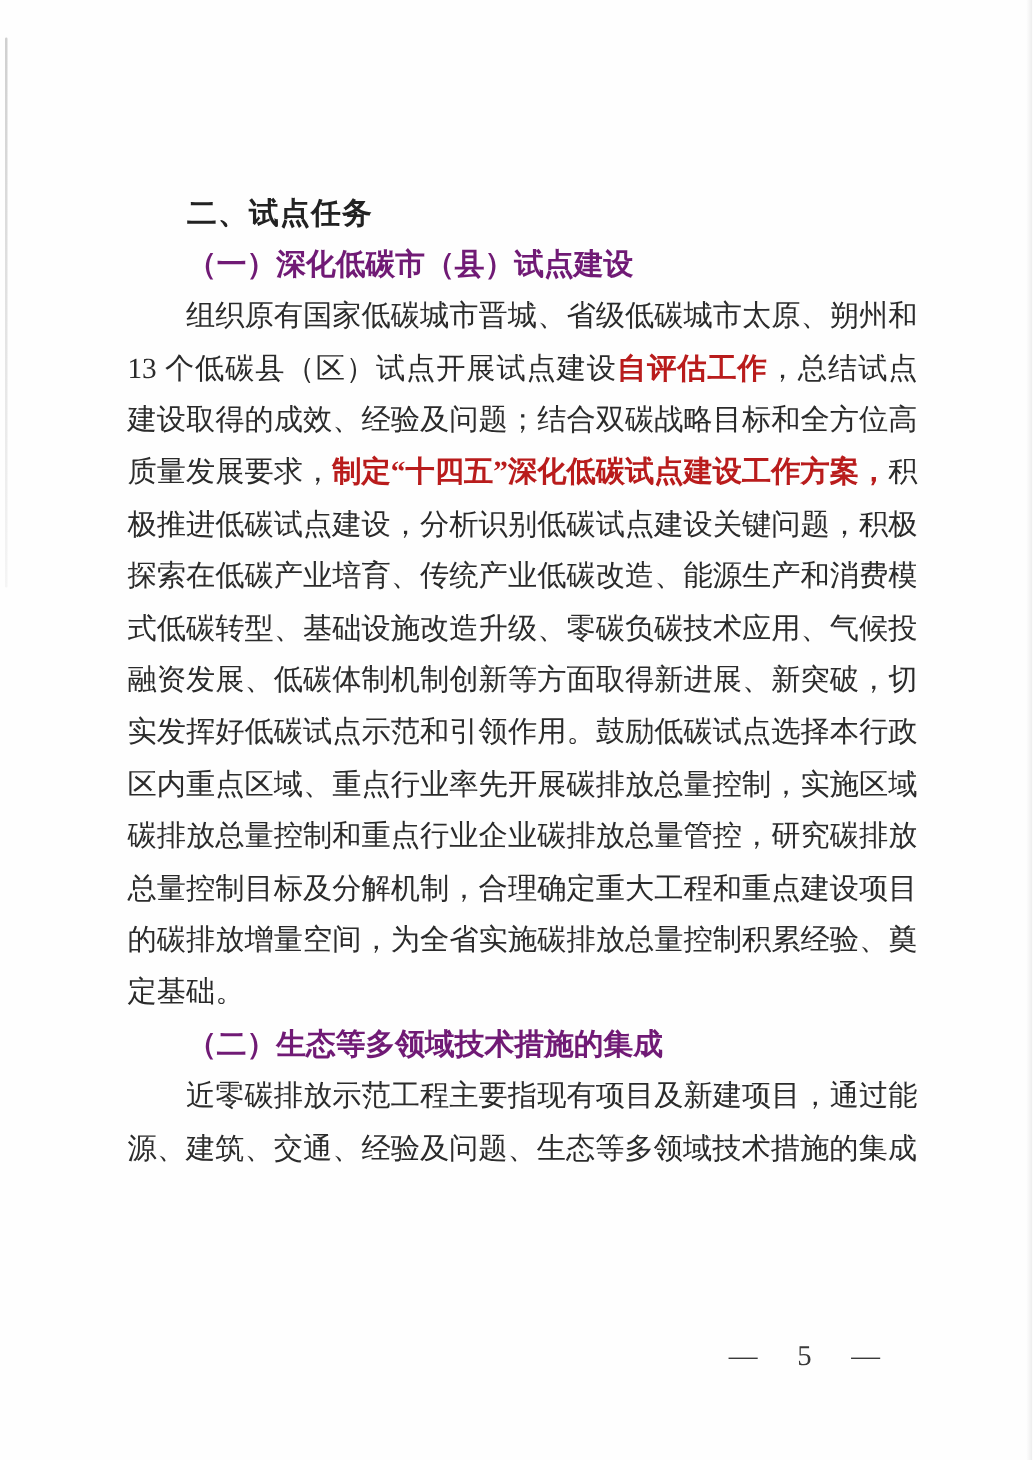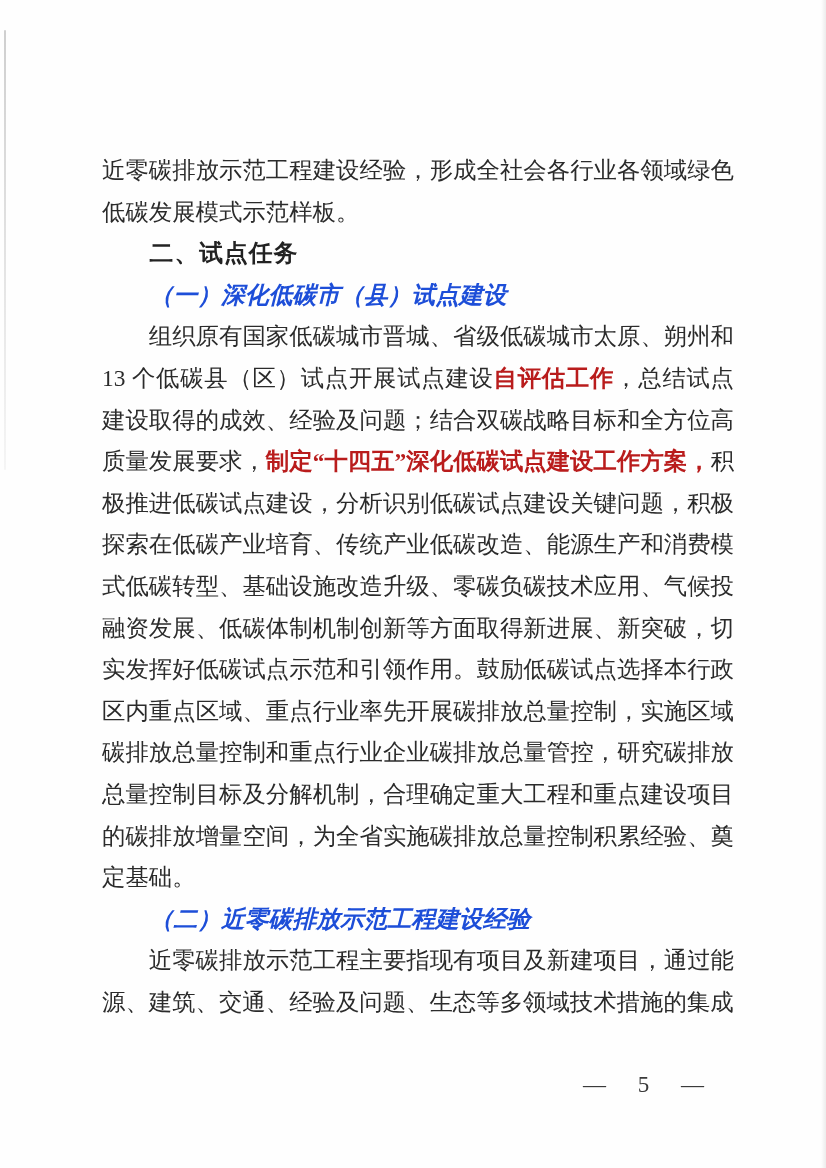--- a/index.html
+++ b/index.html
@@ -59,22 +59,21 @@
     font-weight: bold;
     font-family: "DejaVu Sans", "Liberation Sans", sans-serif;
     font-size: 23.8px;
     color: #222222;
     letter-spacing: 1px;
   }
   .heading-sub {
     text-indent: 2em;
     font-weight: bold;
     font-size: 23.8px;
-    color: #1d4ed8;
-    font-style: italic;
+    color: #701a75;
   }
   .seg-bold {
     font-weight: bold;
     color: #b91c1c;
   }
   .page-number {
     position: absolute;
     right: 112px;
     top: 1072px;
     font-size: 23px;
@@ -87,29 +86,28 @@
 </head>
 <body>
 
 <div class="page">
 
   <div class="edge-left"></div>
   <div class="edge-right"></div>
 
   <div class="text-body">
 
-    <p class="para-noindent">近零碳排放示范工程建设经验，形成全社会各行业各领域绿色低碳发展模式示范样板。</p>
 
     <p class="heading-main">二、试点任务</p>
 
     <p class="heading-sub">（一）深化低碳市（县）试点建设</p>
 
     <p class="para-indent"><span>组织原有国家低碳城市晋城、省级低碳城市太原、朔州和13 个低碳县（区）试点开展试点建设</span><span class="seg-bold">自评估工作</span><span>，总结试点建设取得的成效、经验及问题；结合双碳战略目标和全方位高质量发展要求，</span><span class="seg-bold">制定“十四五”深化低碳试点建设工作方案，</span><span>积极推进低碳试点建设，分析识别低碳试点建设关键问题，积极探索在低碳产业培育、传统产业低碳改造、能源生产和消费模式低碳转型、基础设施改造升级、零碳负碳技术应用、气候投融资发展、低碳体制机制创新等方面取得新进展、新突破，切实发挥好低碳试点示范和引领作用。鼓励低碳试点选择本行政区内重点区域、重点行业率先开展碳排放总量控制，实施区域碳排放总量控制和重点行业企业碳排放总量管控，研究碳排放总量控制目标及分解机制，合理确定重大工程和重点建设项目的碳排放增量空间，为全省实施碳排放总量控制积累经验、奠定基础。</span></p>
 
-    <p class="heading-sub">（二）近零碳排放示范工程建设经验</p>
+    <p class="heading-sub">（二）生态等多领域技术措施的集成</p>
 
     <p class="para-indent">近零碳排放示范工程主要指现有项目及新建项目，通过能源、建筑、交通、经验及问题、生态等多领域技术措施的集成</p>
 
   </div>
 
   <div class="page-number">— 5 —</div>
 
 </div>
 
 </body></html>

